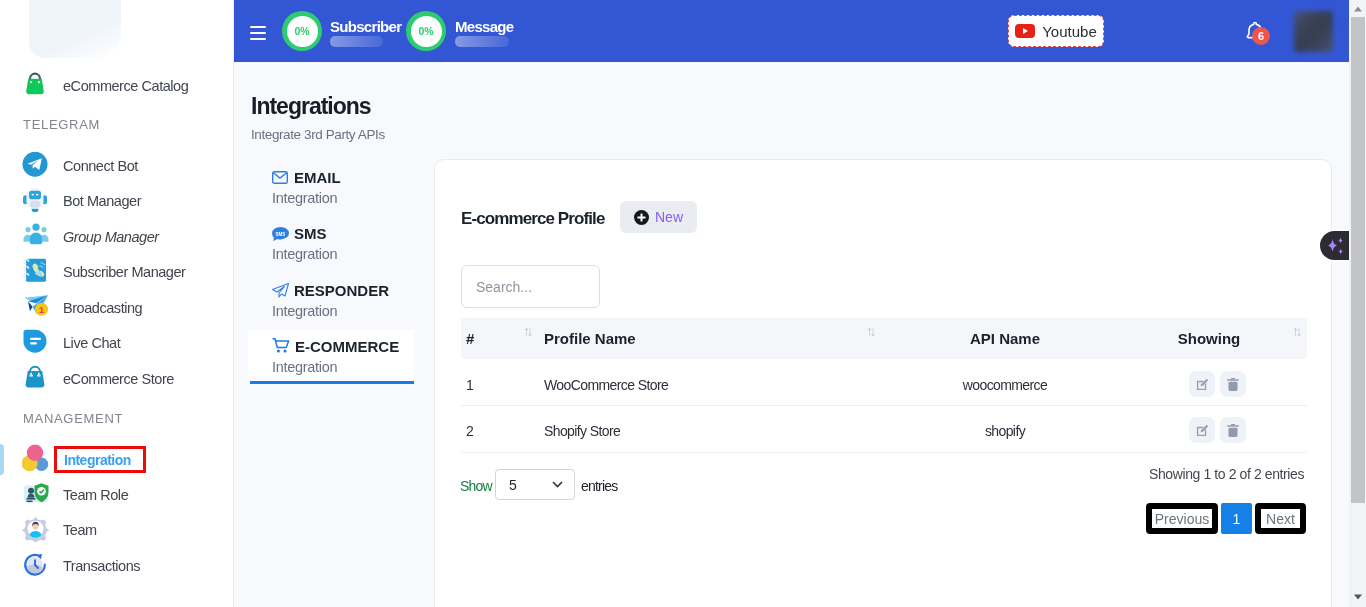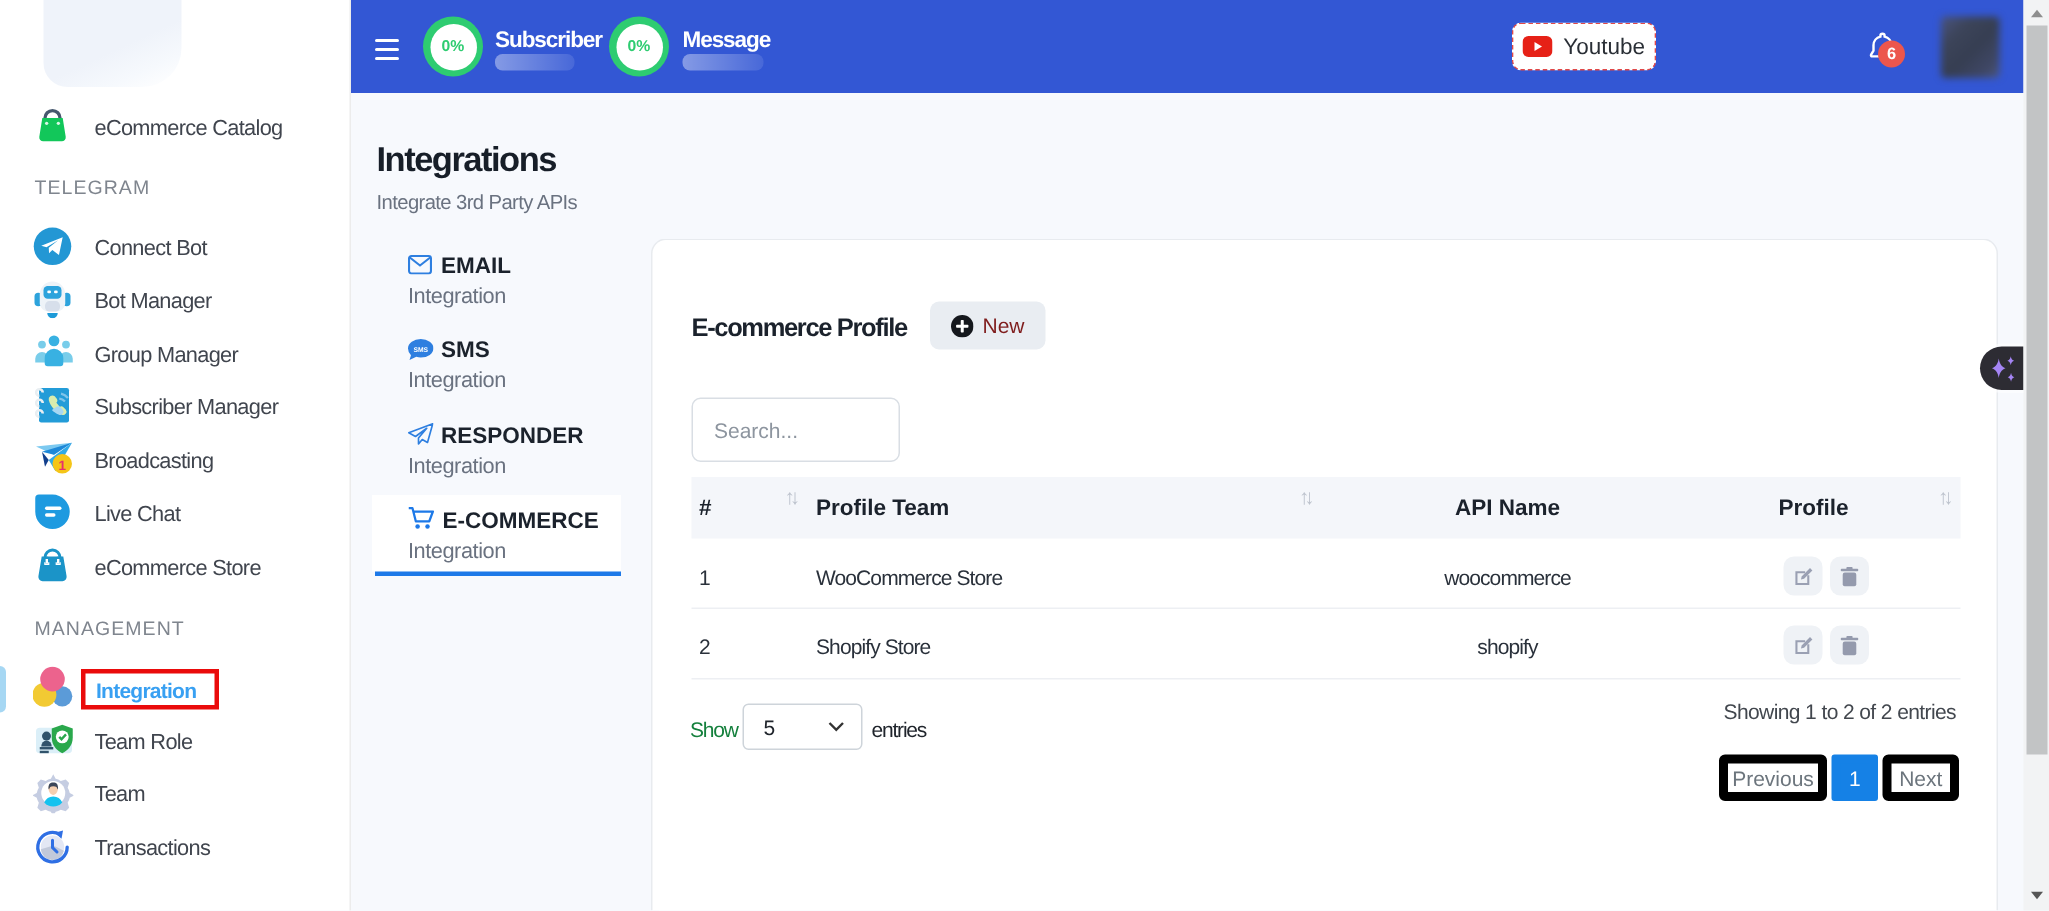--- a/index.html
+++ b/index.html
@@ -40,21 +40,21 @@
 
 .sn { position:absolute; left:38px; white-space:nowrap; }
 .sn .t1 { font-size:15px; font-weight:bold; color:#1b222c; }
 .sn .t2 { font-size:14.5px; letter-spacing:-0.3px; color:#6a7280; margin-top:4px; }
 #snactive { position:absolute; left:14px; top:268px; width:166px; height:51px; background:#fff; }
 #snline { position:absolute; left:16px; top:319px; width:164px; height:3px; background:#1d79e8; }
 
 
 #card { position:absolute; left:200px; top:97px; width:898px; height:448px; background:#fff; border:1px solid #e8ebef; border-radius:10px 10px 0 0; border-bottom:none; }
 #cardtitle { position:absolute; left:26px; top:49px; font-size:17px; letter-spacing:-0.9px; font-weight:bold; color:#1b222c; }
-#newbtn { position:absolute; left:185px; top:41px; width:77px; height:32px; background:#e9edf2; border-radius:6px; display:flex; align-items:center; justify-content:center; gap:6px; font-size:14px; color:#7f1d1d; }
+#newbtn { position:absolute; left:185px; top:41px; width:77px; height:32px; background:#e9edf2; border-radius:6px; display:flex; align-items:center; justify-content:center; gap:6px; font-size:14px; color:#8b5cf6; }
 #search { position:absolute; left:26px; top:105px; width:139px; height:43px; border:1px solid #d9dee4; border-radius:6px; }
 #search span { position:absolute; left:14px; top:13px; font-size:14px; color:#8d959f; }
 
 
 #thead { position:absolute; left:26px; top:158px; width:846px; height:41px; background:#f4f6fa; }
 .th { position:absolute; top:12px; font-size:15px; font-weight:bold; color:#1b222c; }
 .sort { position:absolute; font-size:14px; color:#bdc3cd; letter-spacing:-3.5px; }
 .td { position:absolute; font-size:14px; letter-spacing:-0.6px; color:#2a313b; }
 .rowline { position:absolute; left:26px; width:846px; height:1px; background:#edeff3; }
 .abtn { position:absolute; width:26px; height:26px; background:#eff2f6; border-radius:7px; display:flex; align-items:center; justify-content:center; }
@@ -104,21 +104,21 @@
           <rect x="20" y="9" width="5" height="9" rx="2.5" fill="#2da3dc"></rect>
           <path d="M4.5 10 a8.5 8.5 0 0 1 17 0 v6.5 a6 6 0 0 1 -6 5 h-5 a6 6 0 0 1 -6 -5 Z" fill="#eef3f8"></path>
           <rect x="7" y="4.5" width="12" height="8.5" rx="2.8" fill="#2da3dc"></rect>
           <rect x="9.5" y="7.5" width="2.5" height="1.8" rx="0.9" fill="#fff"></rect>
           <rect x="14" y="7.5" width="2.5" height="1.8" rx="0.9" fill="#fff"></rect>
           <rect x="8" y="14.5" width="10" height="7" rx="3" fill="#d7dfeb"></rect>
           <path d="M9.5 22.5 h7 a3.5 3.5 0 0 1 -7 0 Z" fill="#1d9ad8"></path>
         </svg></span>
       <span class="mtx">Bot Manager</span>
     </div>
-  <div class="mitem" style="top:222px;">
+  <div class="mitem" style="top:222px;font-style:italic;">
       <span class="mic" id="ic-group"><svg width="28" height="24" viewBox="0 0 28 24">
           <circle cx="6" cy="7.5" r="2.6" fill="#79cdea"></circle>
           <path d="M1.5 17 a4.5 4.5 0 0 1 9 0 v2.5 h-9 Z" fill="#79cdea"></path>
           <circle cx="22" cy="7.5" r="2.6" fill="#79cdea"></circle>
           <path d="M17.5 17 a4.5 4.5 0 0 1 9 0 v2.5 h-9 Z" fill="#79cdea"></path>
           <circle cx="14" cy="5" r="3.6" fill="#38b1e2"></circle>
           <path d="M7.8 16.5 a6.2 6.2 0 0 1 12.4 0 v3.5 a2 2 0 0 1 -2 2 h-8.4 a2 2 0 0 1 -2 -2 Z" fill="#38b1e2"></path>
         </svg></span>
       <span class="mtx">Group Manager</span>
     </div>
@@ -283,24 +283,24 @@
           <rect x="3.4" y="6.5" width="8.2" height="2" rx="0.5" fill="#fff"></rect>
           <rect x="6.5" y="3.4" width="2" height="8.2" rx="0.5" fill="#fff"></rect>
         </svg>New</div>
     <div id="search">
         <span>Search...</span>
       </div>
 
     <div id="thead"></div>
     <div class="th" style="left:31px; top:170px;">#</div>
     <div class="sort" style="left:88px; top:163px;">↑↓</div>
-    <div class="th" style="left:109px; top:170px;">Profile Team</div>
+    <div class="th" style="left:109px; top:170px;">Profile Name</div>
     <div class="sort" style="left:431px; top:163px;">↑↓</div>
     <div class="th" style="left:510px; top:170px; width:120px; text-align:center;">API Name</div>
-    <div class="th" style="left:714px; top:170px; width:120px; text-align:center;">Profile</div>
+    <div class="th" style="left:714px; top:170px; width:120px; text-align:center;">Showing</div>
     <div class="sort" style="left:857px; top:163px;">↑↓</div>
 
     <div class="td" style="left:31px; top:217px;">1</div>
     <div class="td" style="left:109px; top:217px;">WooCommerce Store</div>
     <div class="td" style="left:520px; top:217px; width:100px; text-align:center;">woocommerce</div>
     <div class="abtn" style="left:754px; top:211px;">
         <svg width="13" height="13" viewBox="0 0 14 14" fill="#9aa0b3">
           <path d="M1 3 h7 v1.5 h-5.5 v7 h7 v-5.5 h1.5 v7 h-10 Z"></path>
           <path d="M5.5 6.8 L11.5 0.8 L13.2 2.5 L7.2 8.5 L5 9 Z"></path>
         </svg>

